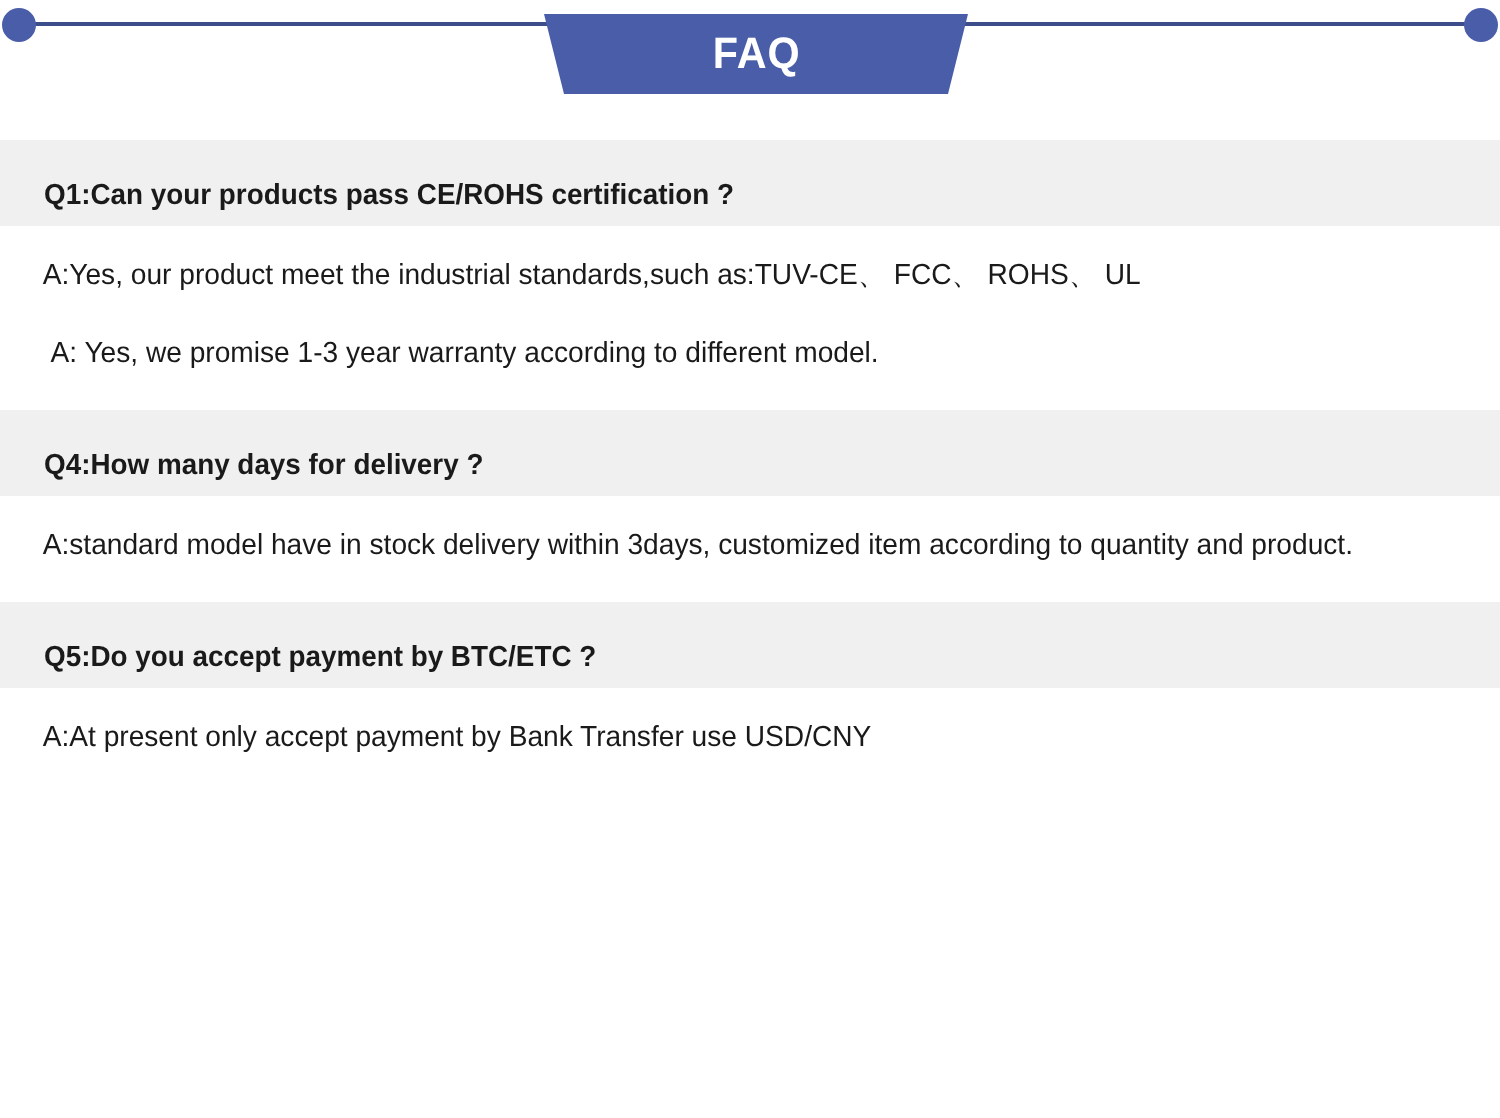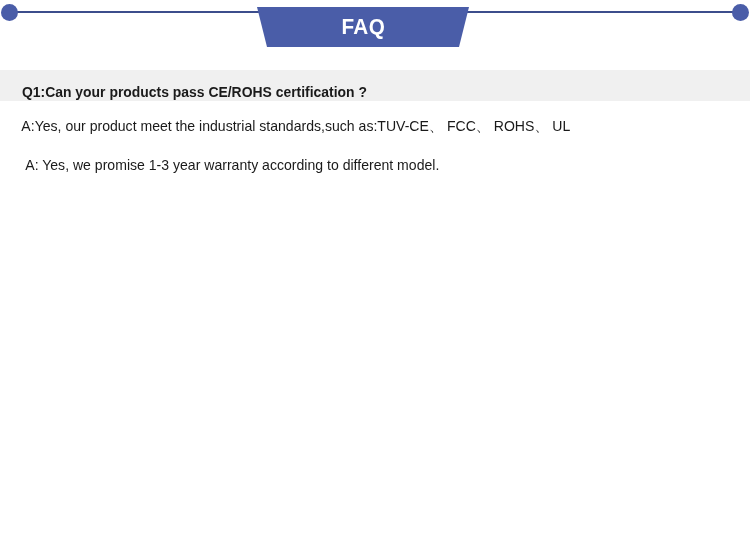--- a/index.html
+++ b/index.html
@@ -35,21 +35,21 @@
     width: 17px;
     height: 17px;
     border-radius: 50%;
     background: #4a5da8;
   }
   .endpoint-dot.left  { left: 1px; }
   .endpoint-dot.right { left: 732px; }
 
   .faq-tab {
     position: absolute;
-    left: 256px;
+    left: 271px;
     top: 7px;
     width: 214px;
     height: 40px;
     background: #4a5da8;
     clip-path: polygon(1px 0, 213px 0, 203px 40px, 11px 40px);
     display: flex;
     align-items: center;
     justify-content: center;
   }
   .faq-tab-label {
@@ -67,21 +67,21 @@
     position: absolute;
     left: 0;
     top: 56px;
     width: 750px;
   }
   .faq-item {
     width: 750px;
   }
   .question-bar {
     background: #f0f0f0;
-    height: 31px;
+    height: 43px;
     display: flex;
     align-items: center;
     padding: 14px 10px 0 22px;
     box-sizing: border-box;
     margin-top: 14px;
   }
   .question-text {
     font-size: 14.5px;
     font-weight: bold;
     color: #1a1a1a;
@@ -120,15 +120,27 @@
       <span class="question-text">Q1:Can your products pass CE/ROHS certification ?</span>
     </div>
     <div class="answer-text">A:Yes, our product meet the industrial standards,such as:TUV-CE、 FCC、 ROHS、 UL</div>
   </div>
 
 
   <div class="faq-item">
     <div class="answer-text"> A: Yes, we promise 1-3 year warranty according to different model.</div>
   </div>
 
+  <div class="faq-item">
+    <div class="question-bar">
+      <span class="question-text">Q4:How many days for delivery ?</span>
+    </div>
+    <div class="answer-text">A:standard model have in stock delivery within 3days, customized item according to quantity and product.</div>
+  </div>
 
+  <div class="faq-item">
+    <div class="question-bar">
+      <span class="question-text">Q5:Do you accept payment by BTC/ETC ?</span>
+    </div>
+    <div class="answer-text">A:At present only accept payment by Bank Transfer use USD/CNY</div>
+  </div>
 
 </div>
 
 </body></html>

